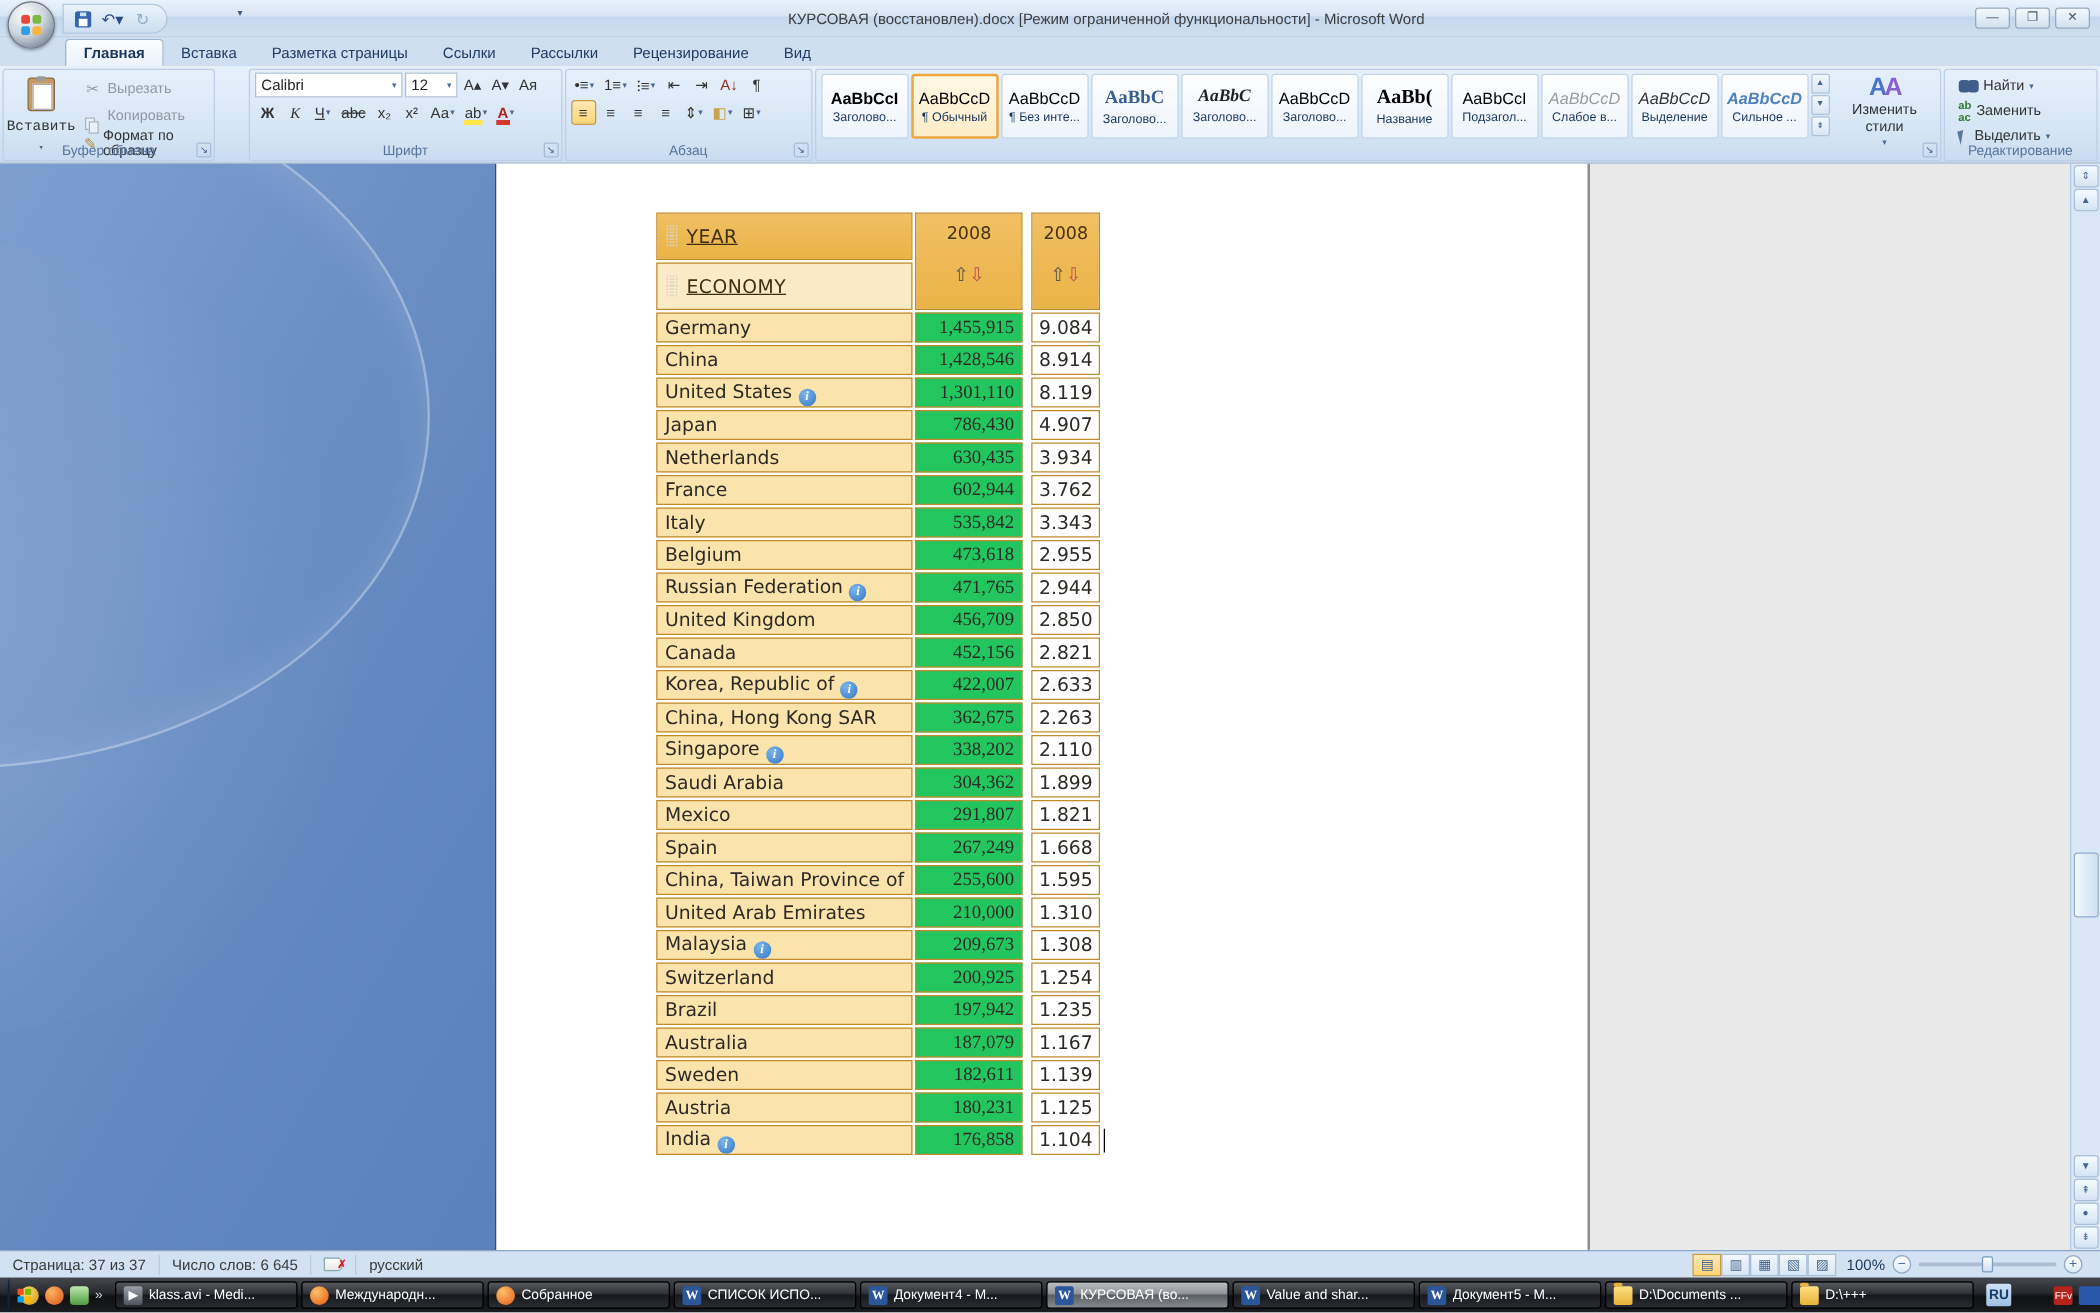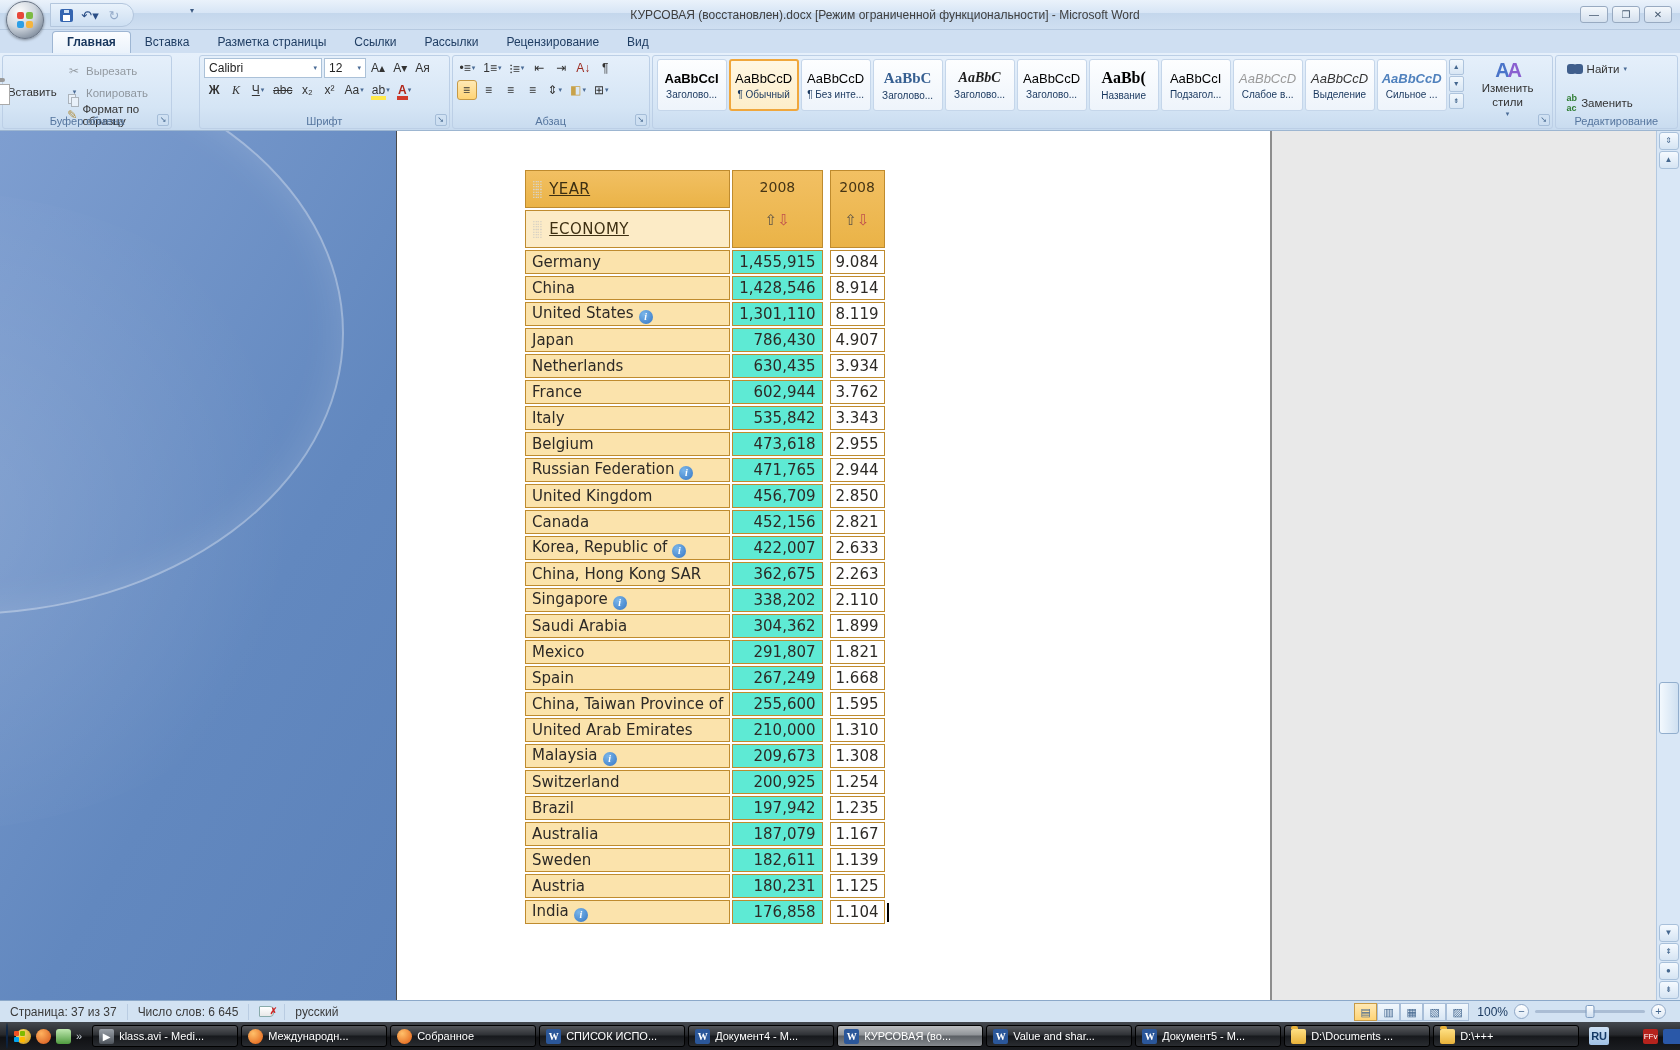--- a/index.html
+++ b/index.html
@@ -50,22 +50,22 @@
   .g-clip { width:182px; }
   .g-font { width:268px;margin-left:25px; }
   .g-para { width:212px; }
   .g-styles { flex:1; }
   .g-edit { width:132px; }
   .grp-body { display:flex; padding:3px 4px; gap:2px; }
   .rbtn { border:1px solid transparent; border-radius:3px; display:flex; align-items:center; gap:4px;
     font-size:11.5px; color:#333; padding:1px 4px; height:21px; }
   .rbtn.dis { opacity:.45; }
   .rbtn .dd { font-size:7px; color:#4a6b96; }
-  .bigbtn { width:52px; display:flex; flex-direction:row; align-items:center; justify-content:center; gap:16px;
-    border:1px solid transparent; border-radius:3px; font-size:11.5px; color:#333; padding:2px 0; }
+  .bigbtn { width:52px; display:flex; flex-direction:column; align-items:center; justify-content:center; gap:6px;
+    border:1px solid transparent; border-radius:3px; font-size:11.5px; color:#333; padding:2px 0;font-family:Liberation Mono, monospace; }
   .clipboard-ic { width:22px; height:27px; background:#c89a62; border:1px solid #8a6a3c; border-radius:3px; position:relative; }
   .clipboard-ic::before { content:""; position:absolute; left:3px; top:4px; width:14px; height:19px; background:#fff; border:1px solid #aaa; }
   .clipboard-ic::after { content:""; position:absolute; left:6px; top:-2px; width:8px; height:4px; background:#9a9a9a; border-radius:2px; }
   .smallcol { display:flex; flex-direction:column; gap:1px; padding-top:1px; }
   .ic { width:16px; text-align:center; font-size:12px; }
   .combo { background:#fff; border:1px solid #abc1d8; height:20px; font-size:12px; display:flex; align-items:center; padding:0 4px; color:#222; }
   .combo .dd { margin-left:auto; font-size:7px; color:#4a6b96; padding-left:4px; }
   .fontrow { display:flex; gap:2px; align-items:center; padding:2px 4px 0; }
   .fbtn { min-width:20px; height:20px; border:1px solid transparent; border-radius:3px; display:flex; align-items:center; justify-content:center;
     font-size:12px; color:#333; padding:0 2px; }
@@ -92,21 +92,21 @@
   .card.v-emph .sample { font-style:italic; color:#333; }
   .card.v-strong .sample { font-style:italic; font-weight:bold; color:#4f81bd; }
   .scrollcol { display:flex; flex-direction:column; gap:1px; }
   .scrollcol .sb { width:15px; height:16px; border:1px solid #aec4dd; border-radius:2px; background:linear-gradient(#f2f8fd,#d8e6f4);
     font-size:7px; color:#44678f; text-align:center; line-height:14px; }
   .chg-styles { width:84px; display:flex; flex-direction:column; align-items:center; justify-content:center; font-size:11.5px; color:#333; border-radius:3px; }
   .aa-ic { font-size:20px; font-weight:bold; color:#4a74c9; letter-spacing:-2px; }
   .aa-ic b { color:#8a5fd0; }
 
   
-  .edit-rows { display:flex; flex-direction:column; gap:16px; padding:4px 6px; }
+  .edit-rows { display:flex; flex-direction:column; gap:2px; padding:4px 6px; }
   .edit-rows .rbtn { height:18px; }
   .binoc { width:16px; height:10px; position:relative; }
   .binoc::before,.binoc::after { content:""; position:absolute; top:0; width:9px; height:10px; border-radius:3px; background:#3f5e8c; }
   .binoc::before { left:0; } .binoc::after { right:0; }
   .repl-ic { font-size:9px; color:#2e7d32; font-weight:bold; }
   .cursor-ic { width:0; height:0; border-left:5px solid #5a789e; border-right:4px solid transparent; border-bottom:11px solid transparent; transform:rotate(-15deg); }
 
   
   .docarea { position:absolute; top:131px; left:0; width:1680px; height:869px; }
   .doc-blue { position:absolute; left:0; top:0; width:396px; height:100%;
@@ -138,21 +138,21 @@
   .h-econ { background:#fcebc6; height:38px; padding:0 6px; }
   .h-cell { display:flex; align-items:center; gap:8px; }
   .h-cell span.hl { text-decoration:underline; color:#3d2f12; letter-spacing:.4px; font-size:15px; }
   .handle { font-size:9px; color:#d9d3c4; line-height:8px; letter-spacing:-2px; }
   .h-col { text-align:center; vertical-align:top; }
   .h-col .yr { padding-top:8px; font-size:14px; color:#463515; }
   .h-col .arrows { margin-top:16px; font-size:15px; }
   .h-col .arrows .up { color:#5f5648; }
   .h-col .arrows .dn { color:#c0504d; }
   .c-name { background:#fbe3ac; width:200px; height:24px; padding:0 6px; white-space:nowrap;margin-left:39px; }
-  .c-val { background:#5eead4; width:86px; text-align:right; padding:0 6px; }
+  .c-val { background:#22c55e; width:86px; text-align:right; padding:0 6px;font-family:Liberation Serif, serif; }
   .c-share { background:#fff; width:50px; text-align:right; padding:0 5px; }
   .info-ic { display:inline-block; width:14px; height:14px; border-radius:50%; background:radial-gradient(circle at 35% 30%, #7ab6ea, #3576c4);
     color:#fff; font-size:10px; font-weight:bold; font-style:italic; text-align:center; line-height:14px; margin-left:5px;
     font-family:"Liberation Serif",serif; vertical-align:-2px; }
   tr:last-child .c-share { position:relative; }
   tr:last-child .c-share::after { content:""; position:absolute; right:-5px; top:2px; width:1.5px; height:19px; background:#000; }
 
   
   .statusbar { position:absolute; top:1000px; left:0; right:0; height:22px;
     background:linear-gradient(#dcea f8,#d7e5f5,#c3d6ec); background-color:#d2e2f2; border-top:1px solid #8ba8c9;

